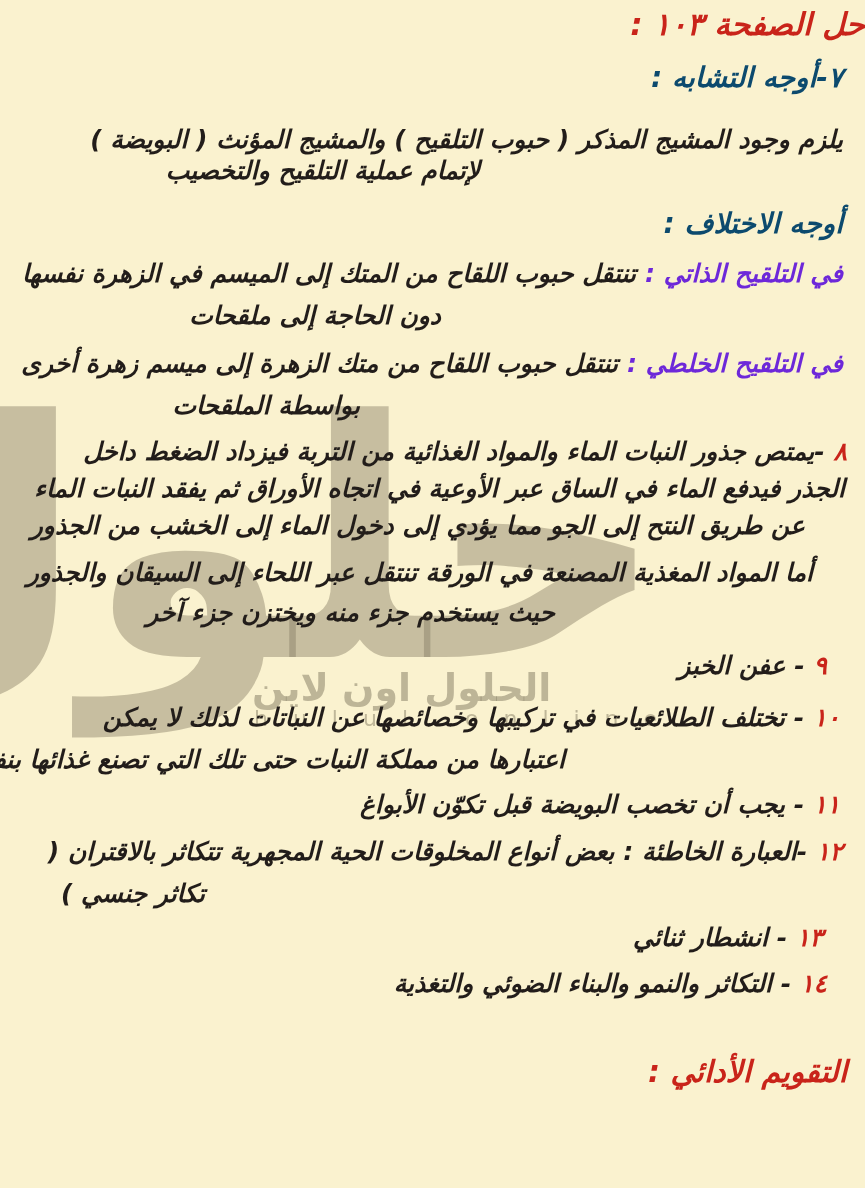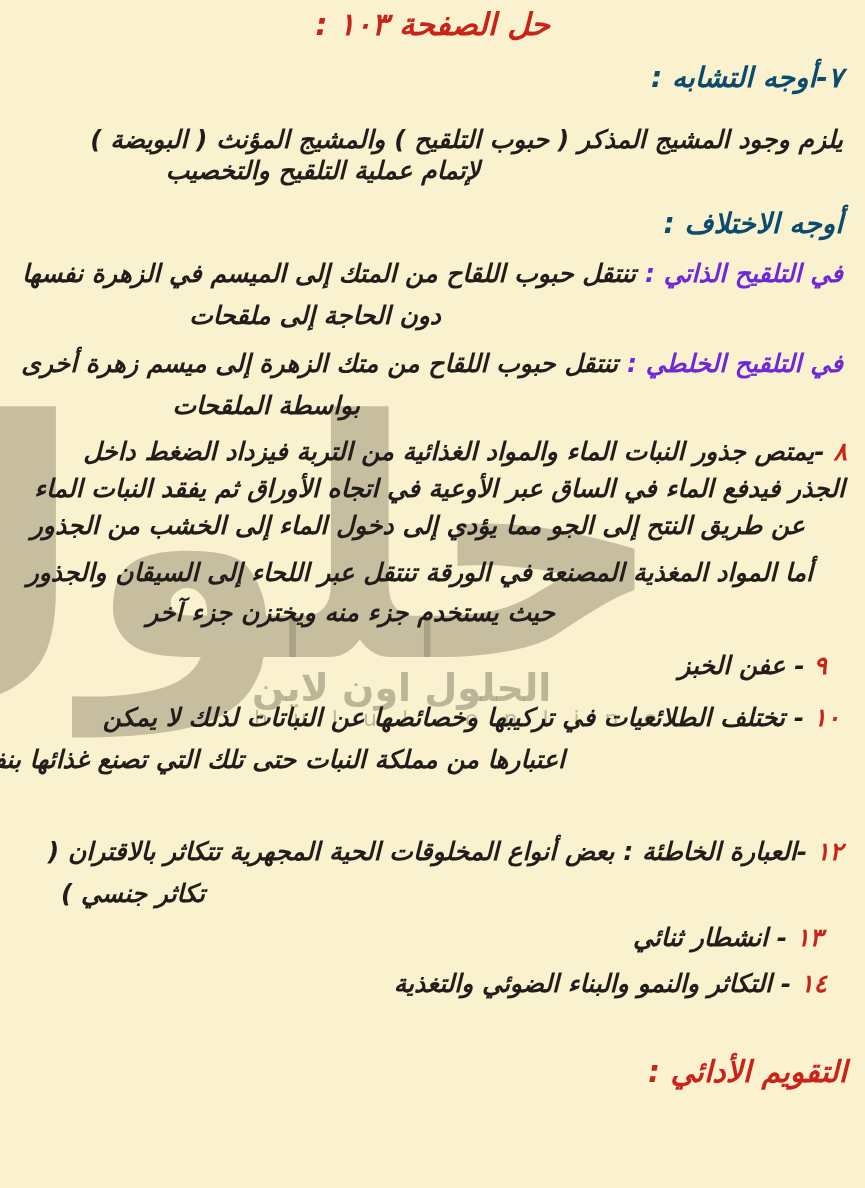--- a/index.html
+++ b/index.html
@@ -18,21 +18,20 @@
     direction:rtl;
     font-size:25px;
     font-weight:700;
     font-style:italic;
     color:#221d1a;
     line-height:1.3;
   }
   .title{
     position:absolute;
     top:6px;left:0;right:0;
-    text-align:center;
     font-size:31px;
     font-weight:800;
     font-style:italic;
     color:#c9241a;
   }
   .h{font-size:28px;color:#0c4a6e;font-weight:800;}
   .h-big{font-size:30px;color:#c9241a;font-weight:800;margin-top:36px;}
   .num{color:#c9241a;margin-left:9px;}
   .lead{color:#6d28d9;margin-left:9px;}
   
@@ -109,20 +108,23 @@
 
   <div class="ln" style="top:650px;right:38px">
     <span class="num">٩</span><span>- عفن الخبز</span>
   </div>
 
   <div class="ln" style="top:702px;right:25px">
     <span class="num">١٠</span><span>- تختلف الطلائعيات في تركيبها وخصائصها عن النباتات لذلك لا يمكن</span>
   </div>
   <div class="ln" style="top:744px;right:300px">اعتبارها من مملكة النبات حتى تلك التي تصنع غذائها بنفسها</div>
 
+  <div class="ln" style="top:789px;right:25px">
+    <span class="num">١١</span><span>- يجب أن تخصب البويضة قبل تكوّن الأبواغ</span>
+  </div>
 
   <div class="ln" style="top:836px;right:22px">
     <span class="num">١٢</span><span>-العبارة الخاطئة : بعض أنواع المخلوقات الحية المجهرية تتكاثر بالاقتران (</span>
   </div>
   <div class="ln" style="top:878px;right:660px">تكاثر جنسي )</div>
 
   <div class="ln" style="top:922px;right:42px">
     <span class="num">١٣</span><span>- انشطار ثنائي</span>
   </div>
 

